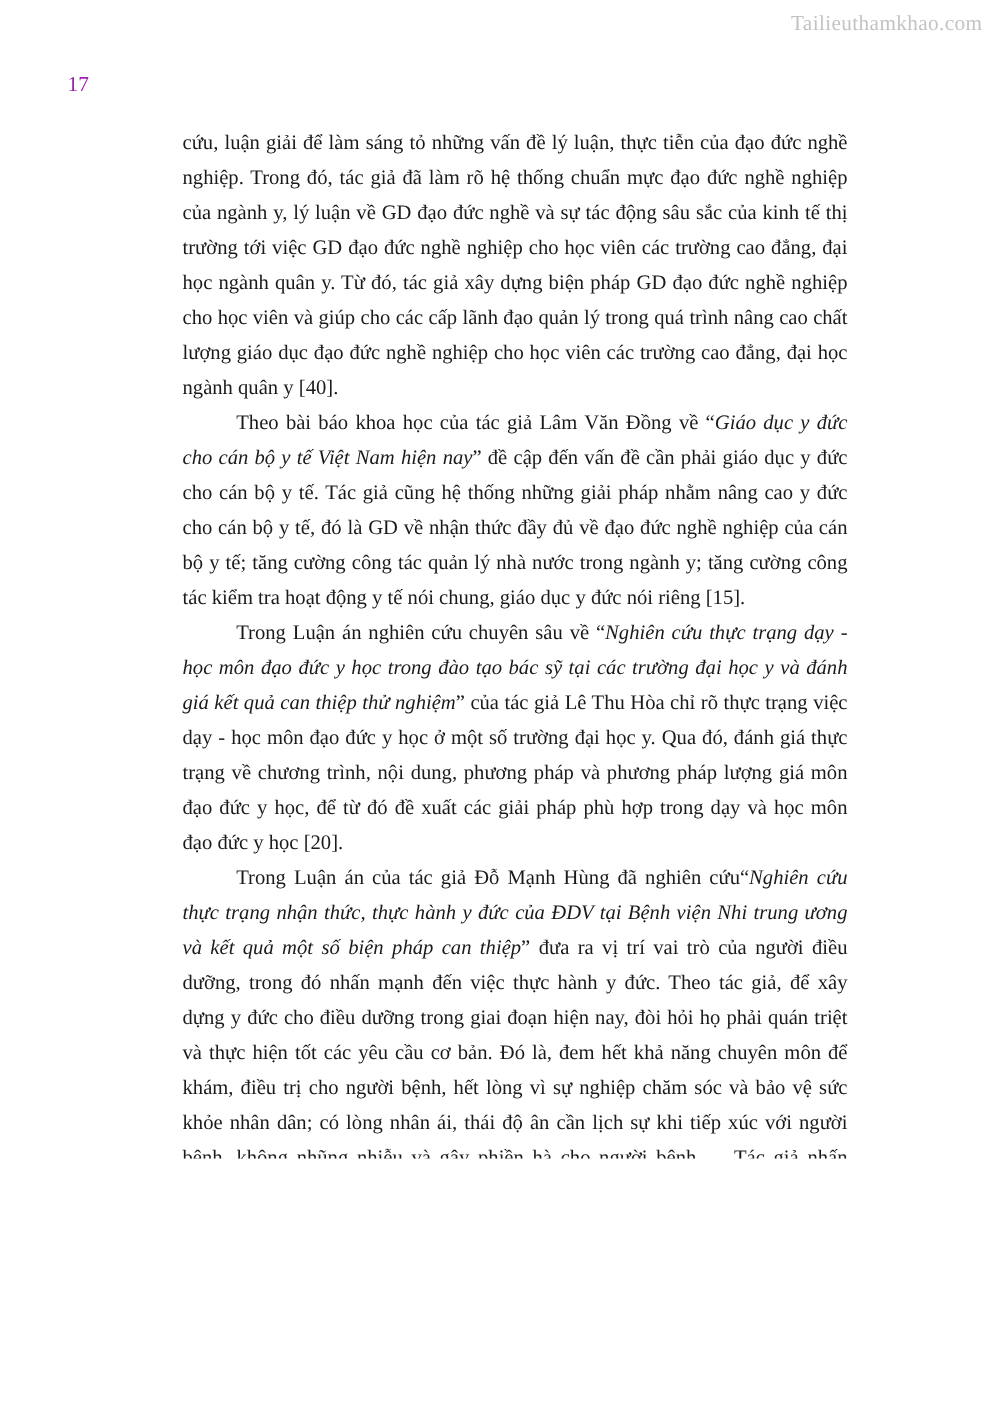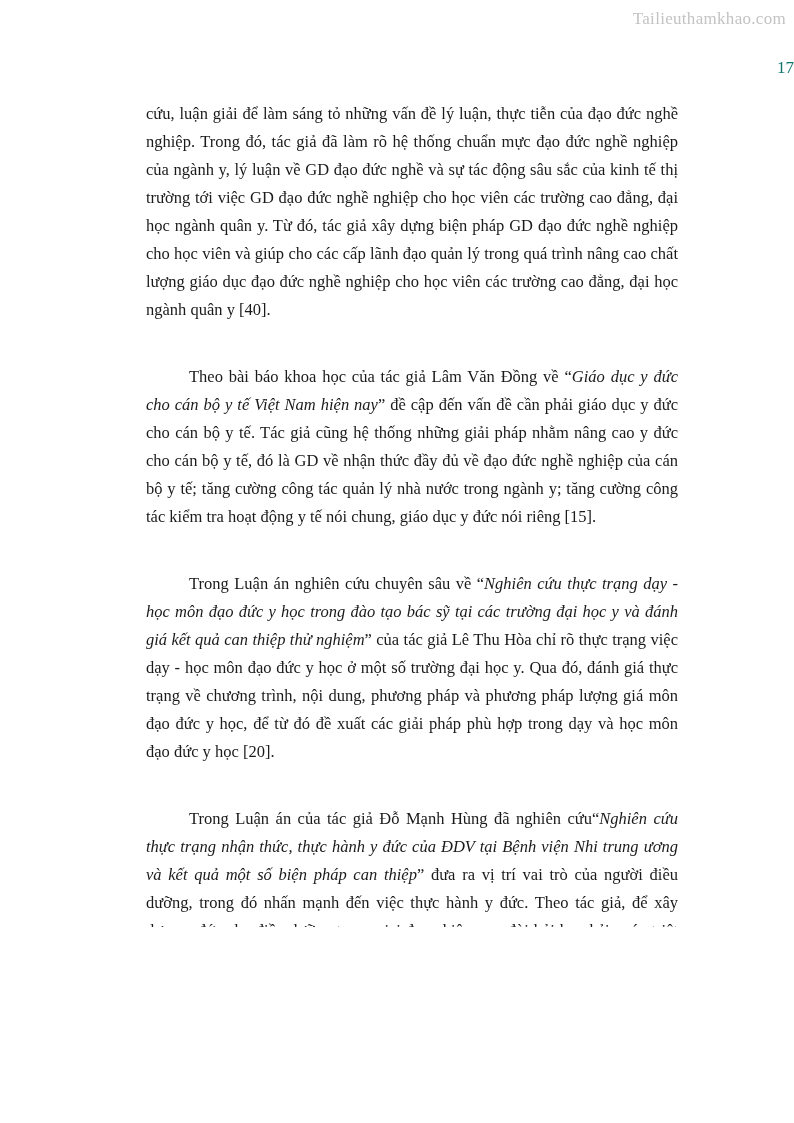--- a/index.html
+++ b/index.html
@@ -25,41 +25,40 @@
     font-size: 17px;
     color: #c3c3c3;
     letter-spacing: 0.3px;
     text-shadow: 0.5px 0.5px 0 #ffffff;
   }
   .page-number {
     position: absolute;
     top: 58px;
     left: 54px;
     right: 0;
-    text-align: right;
+    text-align: left;
     font-size: 17px;
-    color: #0f766e;
+    color: #a21caf;
   }
   .body-text {
     position: absolute;
     left: 146px;
     top: 100px;
     width: 532px;
     font-size: 16.5px;
     line-height: 28px;
     text-align: justify;
     color: #1a1a1a;
   }
   p.para {
     margin: 0;
     padding: 0;
   }
   p.para.indent {
     text-indent: 43px;
-    margin-top: 39px;
   }
   .seg-italic {
     font-style: italic;
   }
 </style>
 </head>
 <body>
 
 <div class="page">
   <div class="watermark">Tailieuthamkhao.com</div>

